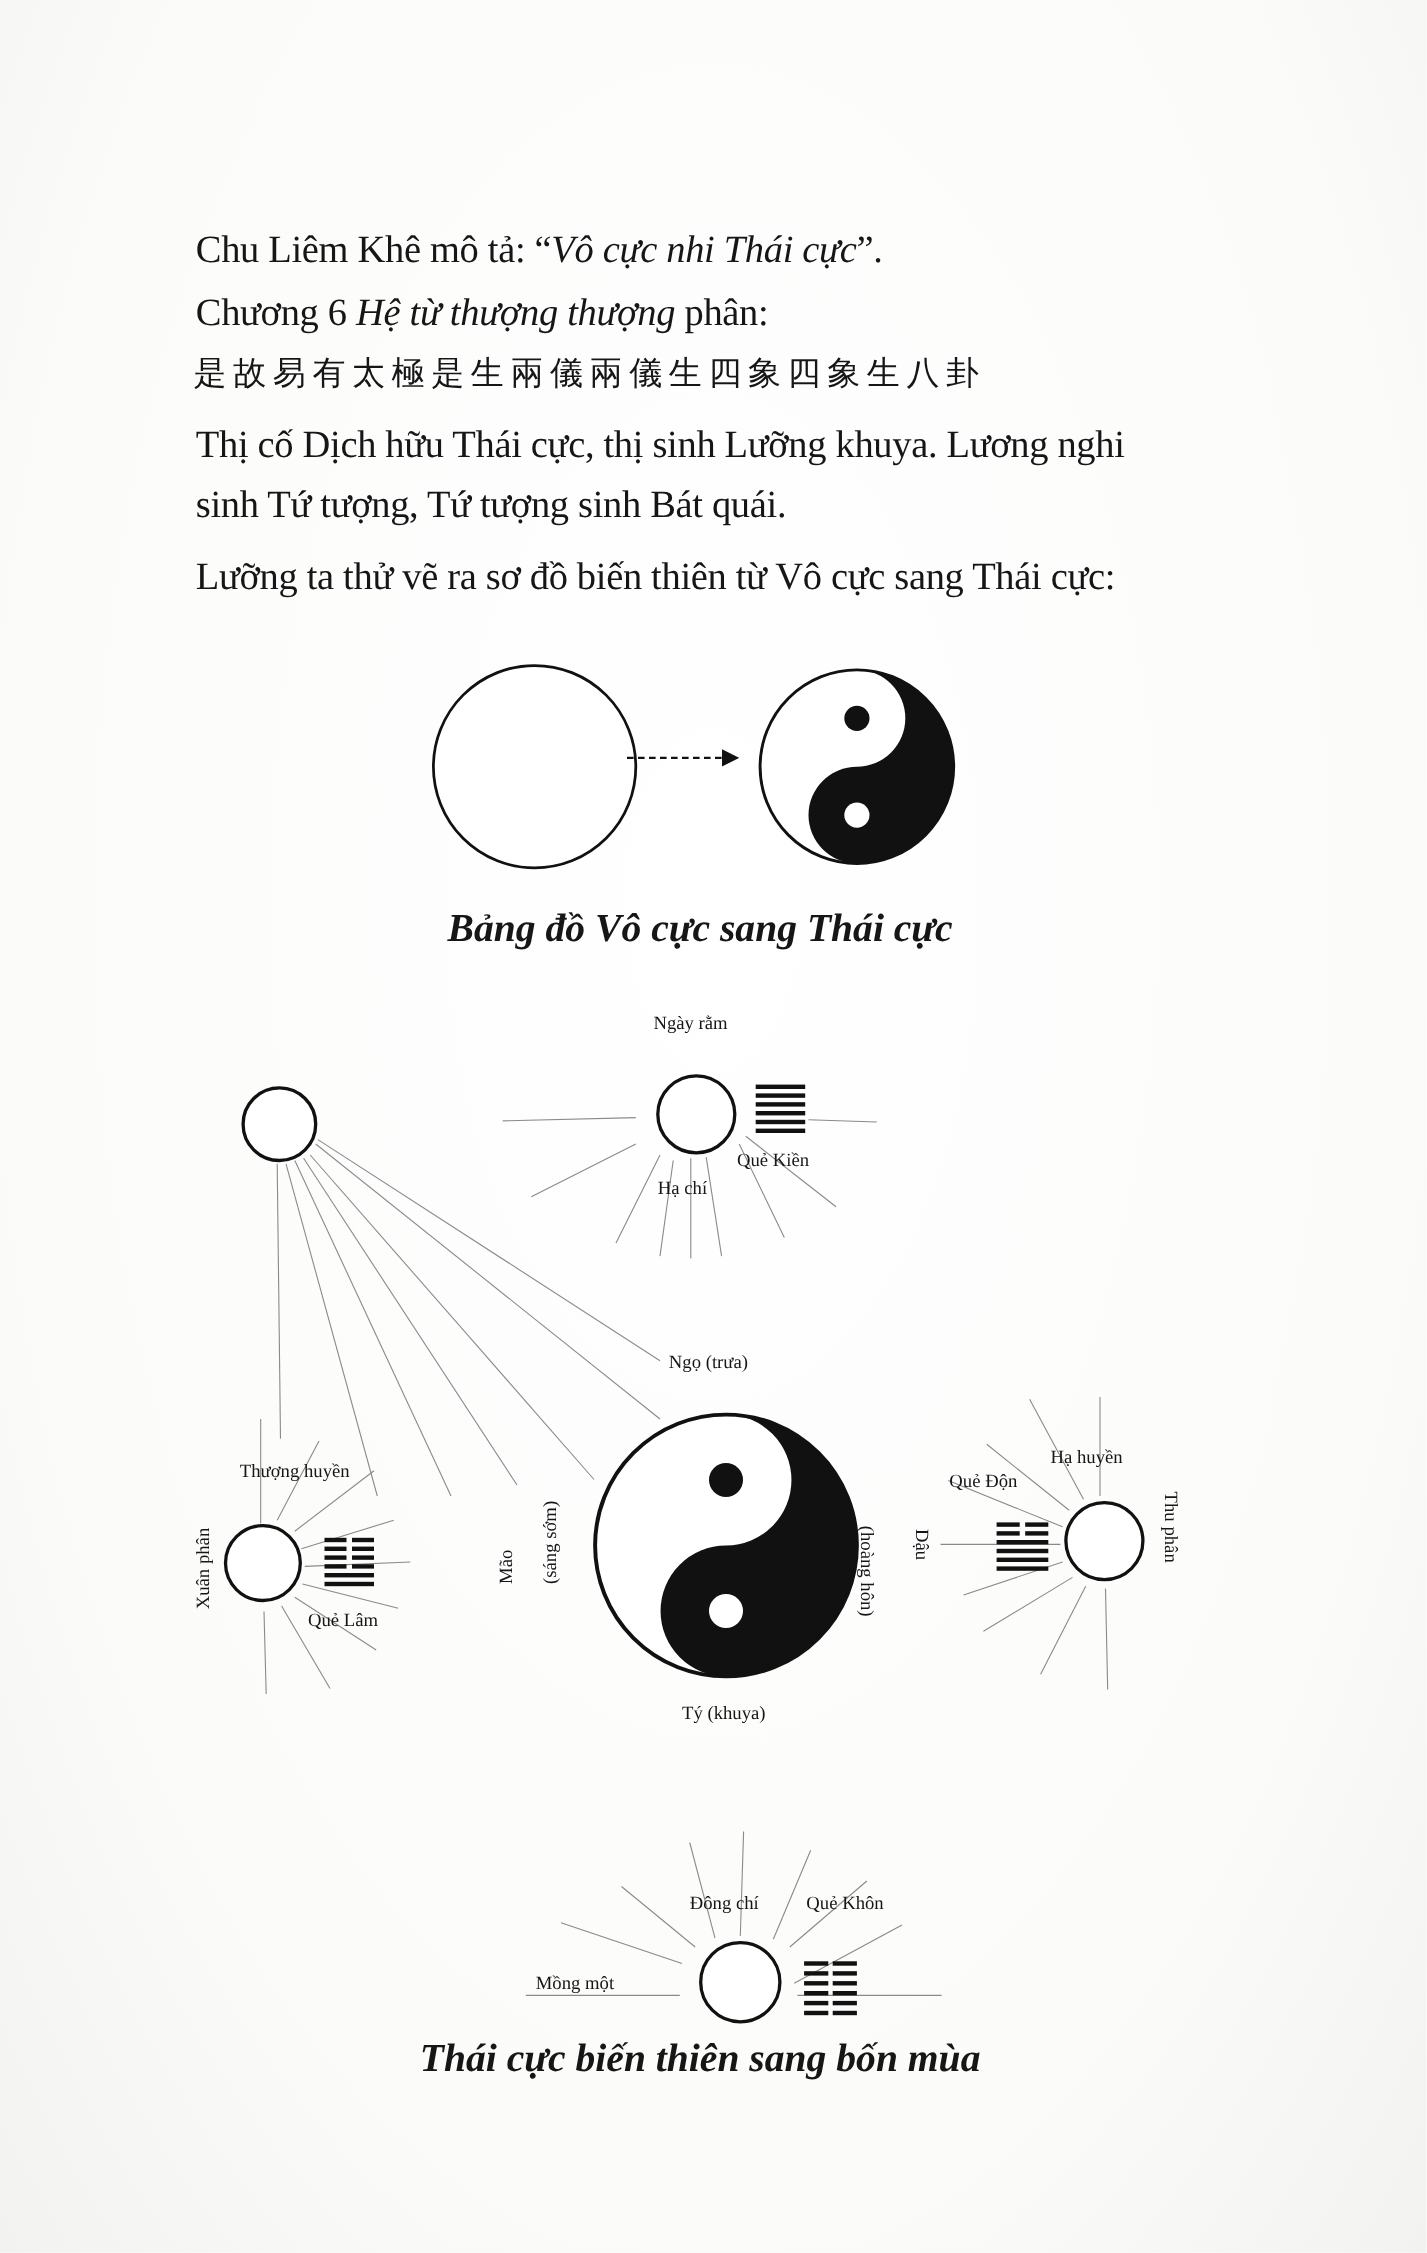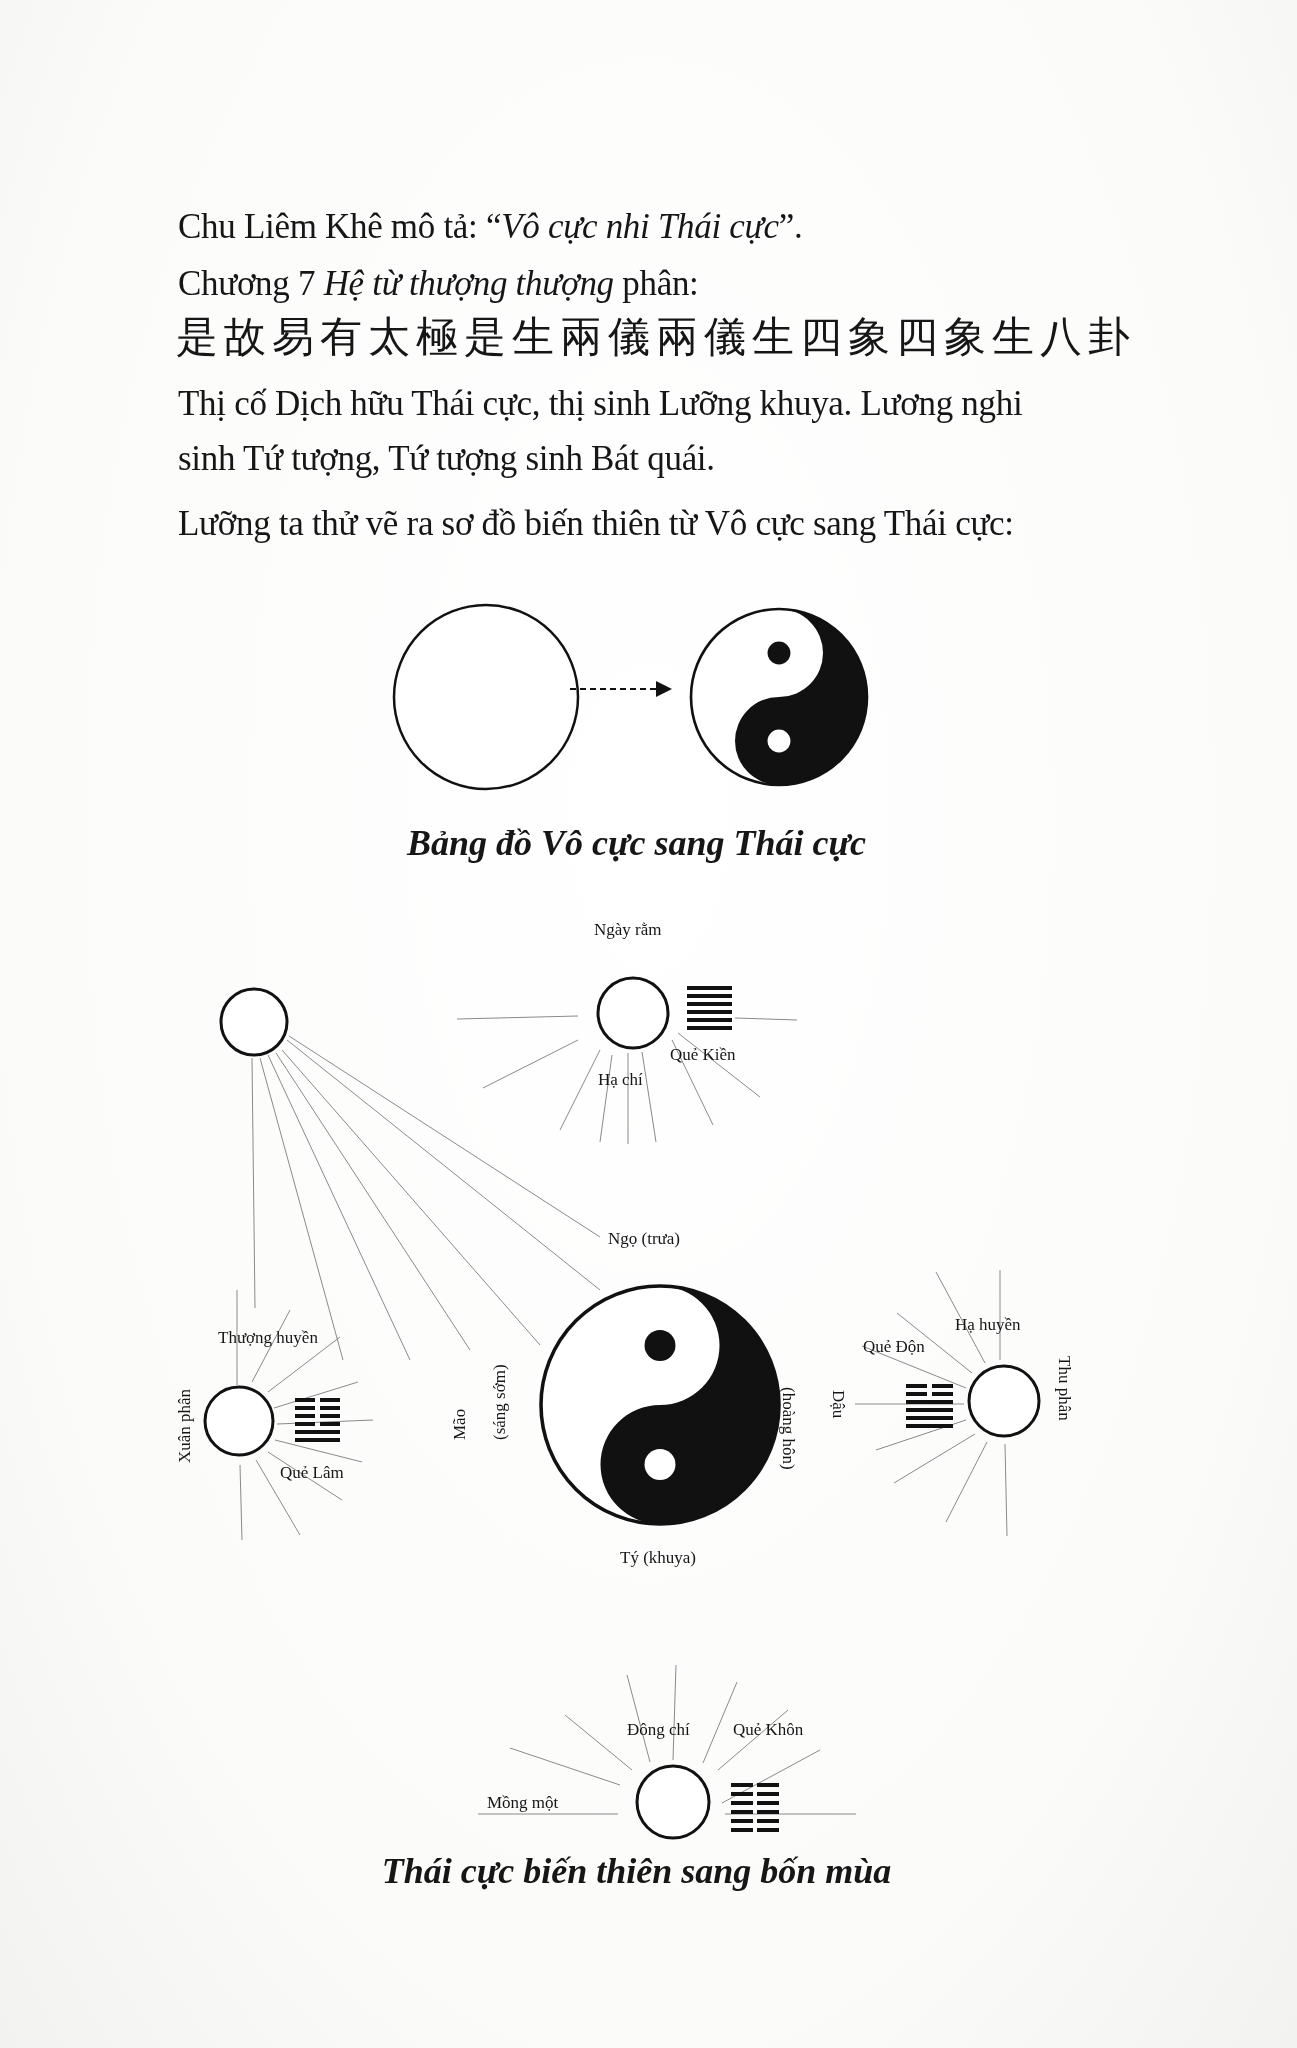--- a/index.html
+++ b/index.html
@@ -12,40 +12,40 @@
   .page-shade {
     position: absolute; left: 0; top: 0; width: 1297px; height: 2048px;
     background: radial-gradient(ellipse at 50% 40%, #ffffff 0%, #fbfbfa 70%, #f2f2f0 100%);
   }
   .text-line {
     position: absolute; left: 178px; font-size: 35px; line-height: 44px; white-space: nowrap;
     letter-spacing: -0.3px;
   }
   .text-line i { font-style: italic; }
   .cjk-line {
-    position: absolute; left: 176px; top: 315px; font-size: 42px; line-height: 50px;
-    font-family: Liberation Mono, monospace; letter-spacing: 6px; white-space: nowrap;
+    position: absolute; left: 176px; top: 315px; font-size: 30px; line-height: 50px;
+    font-family: Liberation Sans, sans-serif; letter-spacing: 6px; white-space: nowrap;
   }
   .caption {
     position: absolute; left: 0; width: 1297px; text-align: center;
     font-size: 36px; font-weight: bold; font-style: italic; white-space: nowrap;
   }
   svg.diagram { position: absolute; left: 0; top: 0; }
   .lbl { font-family: "Liberation Serif", "DejaVu Serif", serif; font-size: 17px; fill: #161616; }
   .ray { stroke: #8a8a8a; stroke-width: 1; }
   .circ { fill: #fff; stroke: #111; stroke-width: 3; }
 </style>
 </head>
 <body>
 
 <div class="page-shade"></div>
 
 <div class="text-line" style="top:205px"><span>Chu Liêm Khê mô tả: “</span><i>Vô cực nhi Thái cực</i><span>”.</span></div>
 
-<div class="text-line" style="top:262px"><span>Chương 7 </span><i>Hệ từ thượng thượng</i><span> phân:</span></div>
+<div class="text-line" style="top:262px"><span>Chương 6 </span><i>Hệ từ thượng thượng</i><span> phân:</span></div>
 
 <div class="cjk-line">是故易有太極是生兩儀兩儀生四象四象生八卦</div>
 
 <div class="text-line" style="top:382px">Thị cố Dịch hữu Thái cực, thị sinh Lưỡng khuya. Lương nghi</div>
 <div class="text-line" style="top:437px">sinh Tứ tượng, Tứ tượng sinh Bát quái.</div>
 <div class="text-line" style="top:502px">Lưỡng ta thử vẽ ra sơ đồ biến thiên từ Vô cực sang Thái cực:</div>
 
 <svg class="diagram" width="1297" height="2048" viewBox="0 0 1297 2048">
   <defs>
     <g id="yy">

